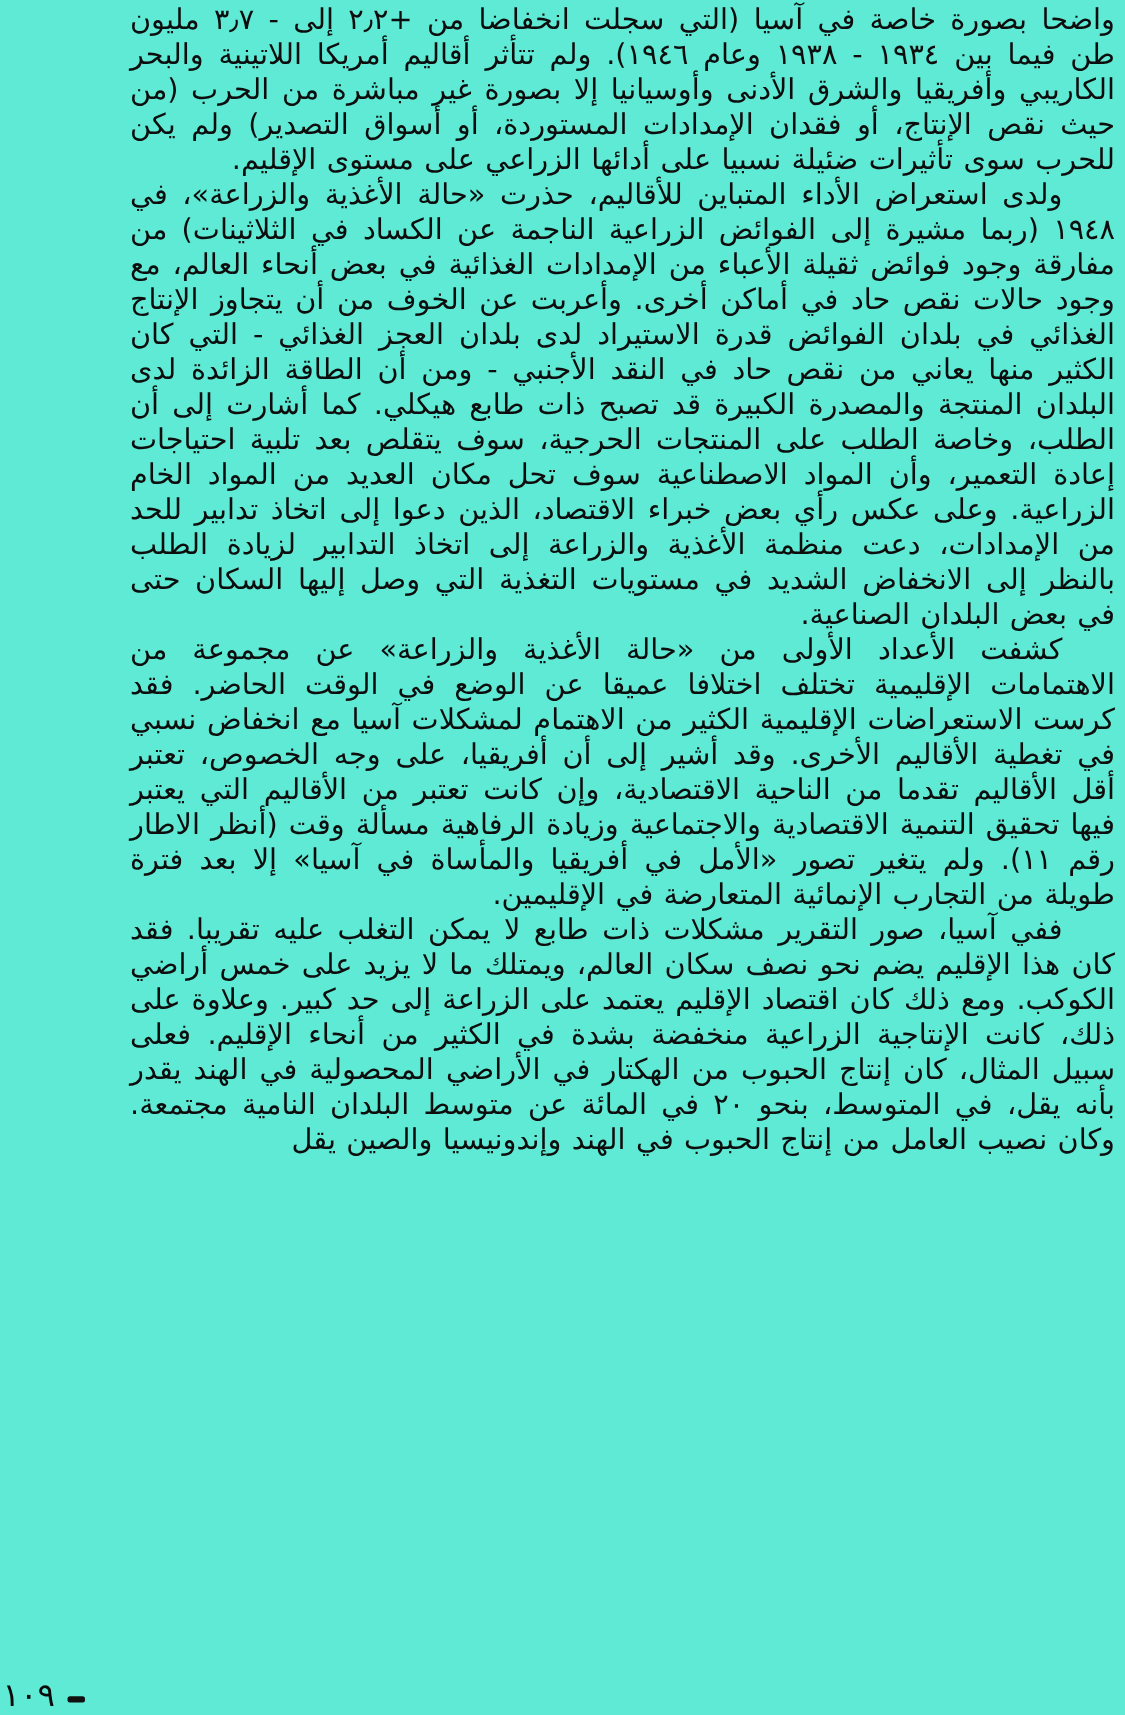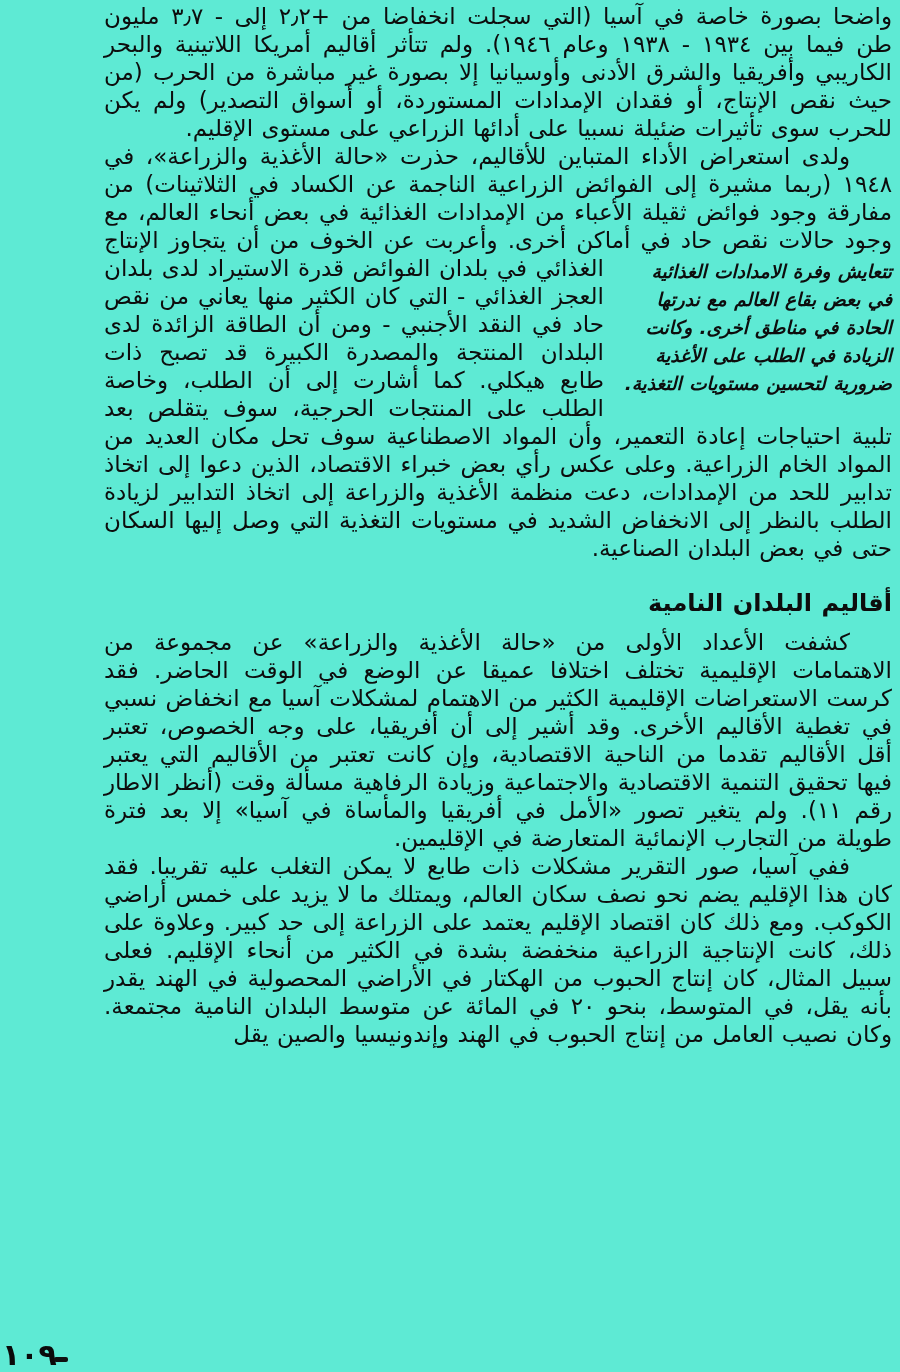--- a/index.html
+++ b/index.html
@@ -50,22 +50,22 @@
     margin: 26px 0 10px 0;
     font-size: 24px;
     font-weight: bold;
     text-align: right;
     line-height: 30px;
   }
   .page-number {
     position: absolute;
     left: 2px; bottom: 2px;
     direction: rtl;
-    font-size: 30px;
-    font-weight: bold;
+    font-size: 26px;
+    font-weight: normal;
     line-height: 1;
     color: #0a0a0a;
   }
   .ink-mark {
     position: absolute;
     left: 54px; bottom: 10px;
     width: 14px; height: 5px;
     background: #101010;
     border-radius: 2px;
   }
@@ -74,25 +74,23 @@
 <body>
 
 <div class="page">
 
   <main class="content">
 
     <p class="para">واضحا بصورة خاصة في آسيا (التي سجلت انخفاضا من +٢٫٢ إلى - ٣٫٧ مليون طن فيما بين ١٩٣٤ - ١٩٣٨ وعام ١٩٤٦). ولم تتأثر أقاليم أمريكا اللاتينية والبحر الكاريبي وأفريقيا والشرق الأدنى وأوسيانيا إلا بصورة غير مباشرة من الحرب (من حيث نقص الإنتاج، أو فقدان الإمدادات المستوردة، أو أسواق التصدير) ولم يكن للحرب سوى تأثيرات ضئيلة نسبيا على أدائها الزراعي على مستوى الإقليم.</p>
 
     <div class="para2-block">
       <div class="note-spacer"></div>
-      <aside class="margin-note">تتعايش وفرة الامدادات الغذائية في بعض بقاع العالم مع ندرتها الحادة في مناطق أخرى. وكانت الزيادة في الطلب على الأغذية ضرورية لتحسين مستويات التغذية.</aside>
       <p class="para indent">ولدى استعراض الأداء المتباين للأقاليم، حذرت «حالة الأغذية والزراعة»، في ١٩٤٨ (ربما مشيرة إلى الفوائض الزراعية الناجمة عن الكساد في الثلاثينات) من مفارقة وجود فوائض ثقيلة الأعباء من الإمدادات الغذائية في بعض أنحاء العالم، مع وجود حالات نقص حاد في أماكن أخرى. وأعربت عن الخوف من أن يتجاوز الإنتاج الغذائي في بلدان الفوائض قدرة الاستيراد لدى بلدان العجز الغذائي - التي كان الكثير منها يعاني من نقص حاد في النقد الأجنبي - ومن أن الطاقة الزائدة لدى البلدان المنتجة والمصدرة الكبيرة قد تصبح ذات طابع هيكلي. كما أشارت إلى أن الطلب، وخاصة الطلب على المنتجات الحرجية، سوف يتقلص بعد تلبية احتياجات إعادة التعمير، وأن المواد الاصطناعية سوف تحل مكان العديد من المواد الخام الزراعية. وعلى عكس رأي بعض خبراء الاقتصاد، الذين دعوا إلى اتخاذ تدابير للحد من الإمدادات، دعت منظمة الأغذية والزراعة إلى اتخاذ التدابير لزيادة الطلب بالنظر إلى الانخفاض الشديد في مستويات التغذية التي وصل إليها السكان حتى في بعض البلدان الصناعية.</p>
     </div>
 
-    <h2 class="section-heading">أقاليم البلدان النامية</h2>
 
     <p class="para indent">كشفت الأعداد الأولى من «حالة الأغذية والزراعة» عن مجموعة من الاهتمامات الإقليمية تختلف اختلافا عميقا عن الوضع في الوقت الحاضر. فقد كرست الاستعراضات الإقليمية الكثير من الاهتمام لمشكلات آسيا مع انخفاض نسبي في تغطية الأقاليم الأخرى. وقد أشير إلى أن أفريقيا، على وجه الخصوص، تعتبر أقل الأقاليم تقدما من الناحية الاقتصادية، وإن كانت تعتبر من الأقاليم التي يعتبر فيها تحقيق التنمية الاقتصادية والاجتماعية وزيادة الرفاهية مسألة وقت (أنظر الاطار رقم ١١). ولم يتغير تصور «الأمل في أفريقيا والمأساة في آسيا» إلا بعد فترة طويلة من التجارب الإنمائية المتعارضة في الإقليمين.</p>
 
     <p class="para indent">ففي آسيا، صور التقرير مشكلات ذات طابع لا يمكن التغلب عليه تقريبا. فقد كان هذا الإقليم يضم نحو نصف سكان العالم، ويمتلك ما لا يزيد على خمس أراضي الكوكب. ومع ذلك كان اقتصاد الإقليم يعتمد على الزراعة إلى حد كبير. وعلاوة على ذلك، كانت الإنتاجية الزراعية منخفضة بشدة في الكثير من أنحاء الإقليم. فعلى سبيل المثال، كان إنتاج الحبوب من الهكتار في الأراضي المحصولية في الهند يقدر بأنه يقل، في المتوسط، بنحو ٢٠ في المائة عن متوسط البلدان النامية مجتمعة. وكان نصيب العامل من إنتاج الحبوب في الهند وإندونيسيا والصين يقل</p>
 
   </main>
 
   <div class="page-number">١٠٩</div>
 
   <div class="ink-mark"></div>

